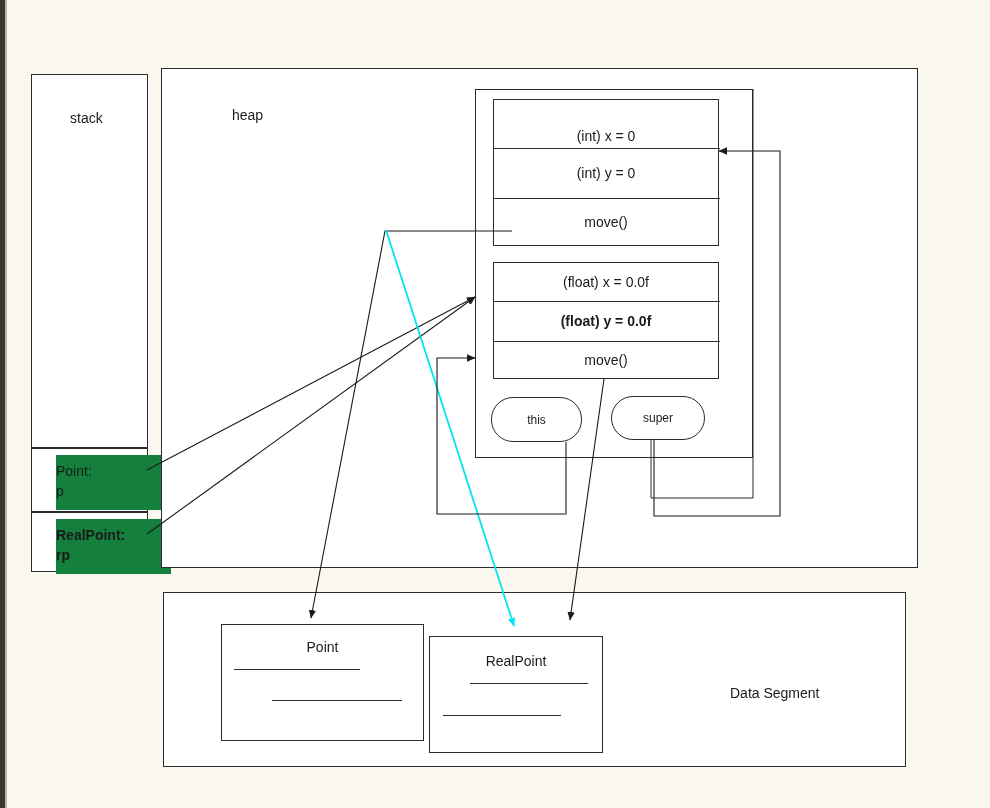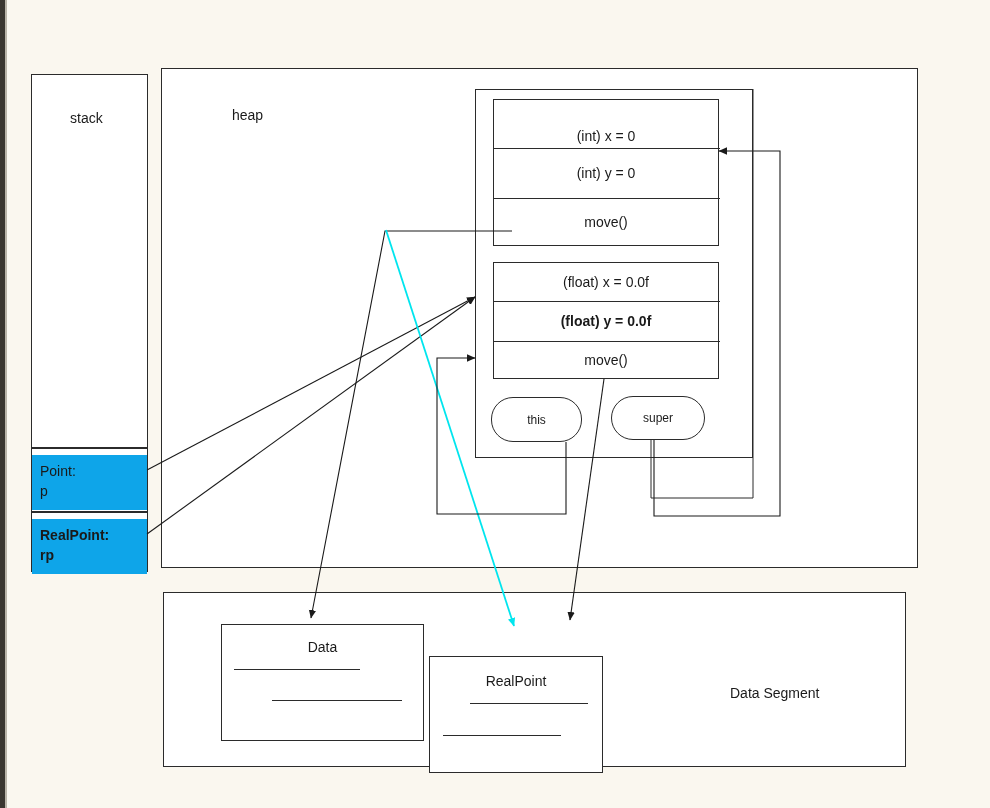--- a/index.html
+++ b/index.html
@@ -62,27 +62,28 @@
   .label {
     position:absolute;
     font-size:14px;
     color:#1a1a1a;
     white-space:pre;
   }
 
   .stack-var {
     position:absolute;
     box-sizing:border-box;
-    background:#0ea5e9;
+    background:#15803d;
     font-size:14px;
     color:#1a1a1a;
     line-height:1.45;
-    padding-left:8px;
+    padding-left:0;
     padding-top:6px;
     white-space:pre-line;
+    margin-left:24px;
   }
 
   .hline { position:absolute; background:#2b2b2b; height:1px; }
   .hline2 { position:absolute; background:#2b2b2b; height:2px; }
 
   .class-title {
     position:absolute; left:0; right:0;
     text-align:center; font-size:14px; color:#1a1a1a;
   }
 
@@ -134,26 +135,26 @@
   </div>
 
   <div class="box cell" style="left:491px; top:397px; width:91px; height:45px;">this</div>
   <div class="box cell" style="left:611px; top:396px; width:94px; height:44px;">super</div>
 
   <div class="panel" style="left:163px; top:592px; width:743px; height:175px;">
   </div>
   <div class="label" style="left:730px; top:685px;">Data Segment</div>
 
   <div class="box" style="left:221px; top:624px; width:203px; height:117px;">
-    <div class="class-title" style="top:14px;">Data</div>
+    <div class="class-title" style="top:14px;">Point</div>
     <div class="hline" style="left:12px; top:44px; width:126px;"></div>
     <div class="hline" style="left:50px; top:75px; width:130px;"></div>
   </div>
 
-  <div class="box" style="left:429px; top:656px; width:174px; height:117px;">
+  <div class="box" style="left:429px; top:636px; width:174px; height:117px;">
     <div class="class-title" style="top:16px;">RealPoint</div>
     <div class="hline" style="left:40px; top:46px; width:118px;"></div>
     <div class="hline" style="left:13px; top:78px; width:118px;"></div>
   </div>
 
   <svg class="overlay" viewBox="0 0 990 808" xmlns="http://www.w3.org/2000/svg">
     <defs>
       <marker id="arrow" markerWidth="9" markerHeight="9" refX="8" refY="4.5" orient="auto" markerUnits="userSpaceOnUse">
         <path d="M0,0.8 L8.5,4.5 L0,8.2 z" fill="#1a1a1a"></path>
       </marker>

